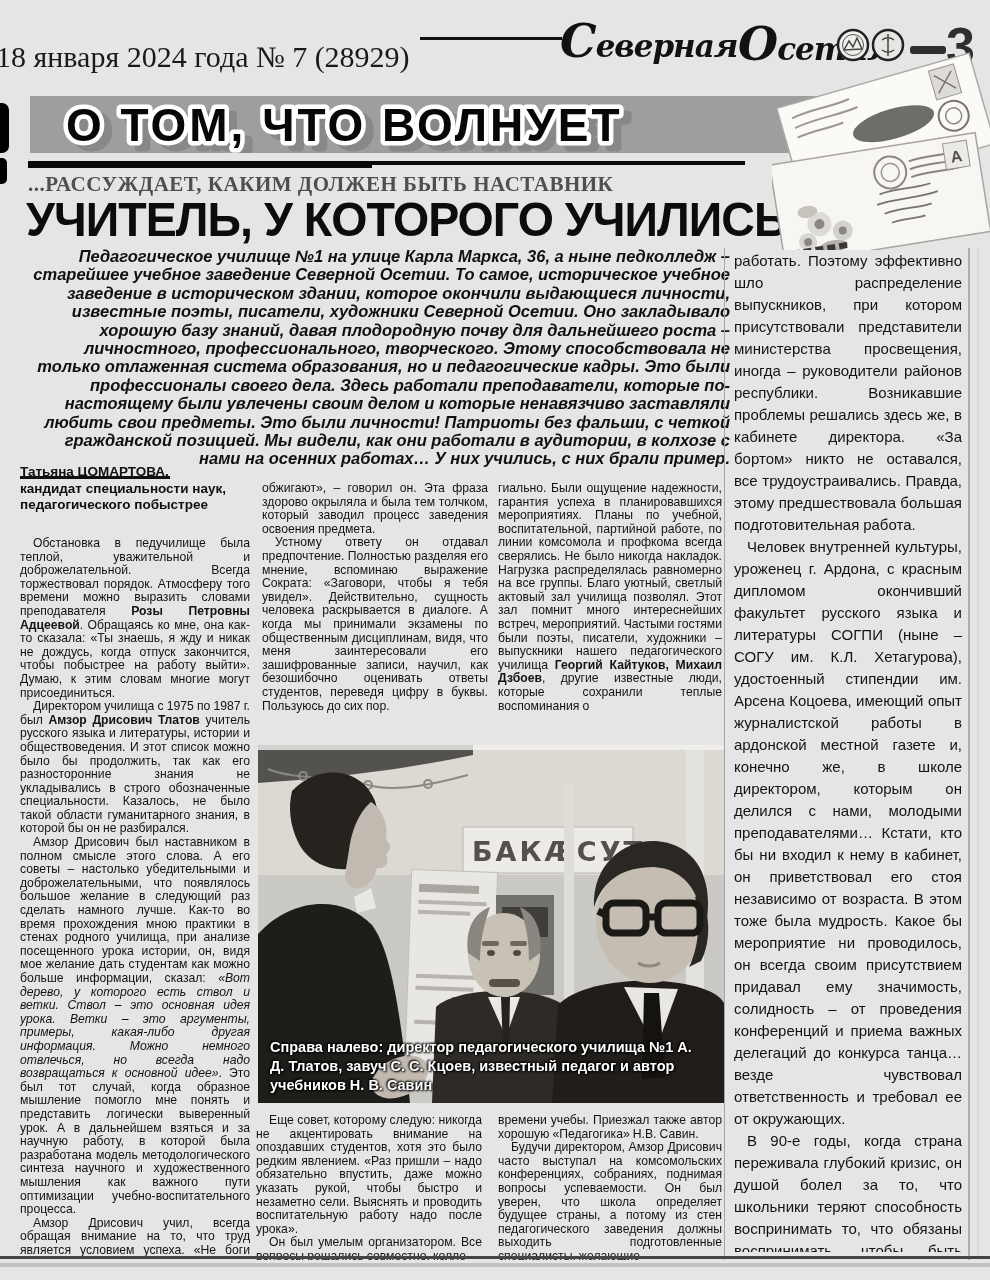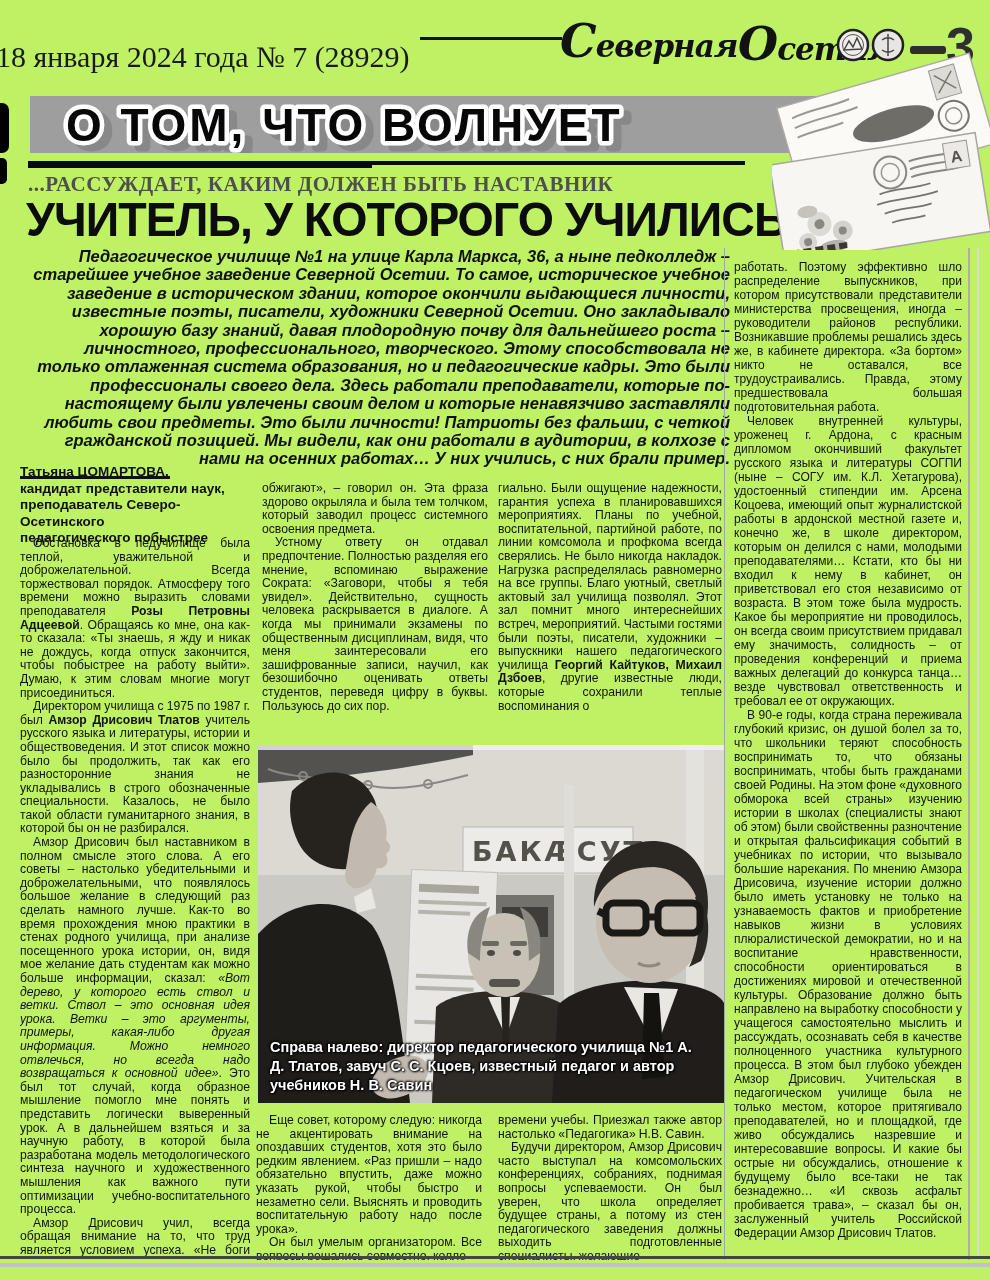--- a/index.html
+++ b/index.html
@@ -1,16 +1,16 @@
 <!DOCTYPE html>
 <html lang="ru"><head>
 <meta charset="utf-8">
 <style>
   html,body{margin:0;padding:0;background:#fff;}
-  #page{position:relative;width:990px;height:1280px;background:#bef264;overflow:hidden;
+  #page{position:relative;width:990px;height:1280px;background:#e5e5e5;overflow:hidden;
         font-family:"Liberation Sans",sans-serif;color:#131313;}
   .abs{position:absolute;}
 
   
   .date-line{left:-4px;top:40px;font-family:"Liberation Serif",serif;font-size:30px;color:#1a1a1a;white-space:nowrap;}
   .mast-rule{left:420px;top:37px;width:142px;height:3px;background:#111;}
   .masthead{left:560px;top:14px;font-family:"DejaVu Serif",serif;font-style:italic;font-weight:bold;
             color:#121212;white-space:nowrap;letter-spacing:-1px;}
   .masthead .cap{font-size:46px;}
   .masthead .low{font-size:31px;}
@@ -40,21 +40,21 @@
   
   .bodycol{font-size:12.2px;line-height:13.6px;text-align:justify;overflow:hidden;
            word-spacing:-.3px;hyphens:auto;-webkit-hyphens:auto;}
   .bodycol p{margin:0;}
   .bodycol p.ind{text-indent:13px;}
   .col1{left:20px;top:537px;width:230px;height:722px;}
   .col2t{left:262px;top:482px;width:226px;height:262px;}
   .col3t{left:498px;top:482px;width:224px;height:262px;}
   .col2b{left:256px;top:1114px;width:226px;height:146px;}
   .col3b{left:498px;top:1114px;width:224px;height:146px;}
-  .col4{left:734px;top:250px;width:228px;height:1002px;font-size:12px;line-height:14px;margin-top:10px;}
+  .col4{left:734px;top:250px;width:228px;height:1002px;font-size:15px;line-height:22px;}
 
   .vdiv{left:724px;top:248px;width:1px;height:1012px;background:#a5a5a5;}
   .redge1{left:968px;top:248px;width:2px;height:1012px;background:#adadad;}
   .redge2{left:977px;top:248px;width:2px;height:1012px;background:#d8d8d8;}
 
   
   .photo{left:258px;top:745px;width:466px;height:358px;background:#cfcdc8;}
   .photo svg{display:block;}
   .caption{position:absolute;left:12px;bottom:8px;width:436px;color:#fff;font-weight:bold;
            font-size:14.5px;line-height:19px;text-shadow:0 0 3px #000,1px 1px 2px #000,-1px -1px 2px #000;}
@@ -100,34 +100,33 @@
   <div class="abs rule-thick"></div>
   <div class="abs rule-thin"></div>
   <div class="abs kicker">...РАССУЖДАЕТ, КАКИМ ДОЛЖЕН БЫТЬ НАСТАВНИК</div>
   <div class="abs headline">УЧИТЕЛЬ, У КОТОРОГО УЧИЛИСЬ</div>
 
   <div class="abs lede">Педагогическое училище №1 на улице Карла Маркса, 36, а ныне педколледж – старейшее учебное заведение Северной Осетии. То самое, историческое учебное заведение в историческом здании, которое окончили выдающиеся личности, известные поэты, писатели, художники Северной Осетии. Оно закладывало хорошую базу знаний, давая плодородную почву для дальнейшего роста – личностного, профессионального, творческого. Этому способствовала не только отлаженная система образования, но и педагогические кадры. Это были профессионалы своего дела. Здесь работали преподаватели, которые по-настоящему были увлечены своим делом и которые ненавязчиво заставляли любить свои предметы. Это были личности! Патриоты без фальши, с четкой гражданской позицией. Мы видели, как они работали в аудитории, в колхозе с нами на осенних работах… У них учились, с них брали пример.</div>
 
   <div class="abs byline-rule"></div>
   <div class="abs byline">
     <div>Татьяна ЦОМАРТОВА,</div>
-    <div>кандидат представители наук,</div>
-    <div>преподаватель Северо-Осетинского</div>
+    <div>кандидат специальности наук,</div>
     <div>педагогического побыстрее</div>
   </div>
 
   <div class="abs bodycol col1">
     <p class="ind"><span>Обстановка в педучилище была теплой, уважительной и доброжелательной. Всегда торжествовал порядок. Атмосферу того времени можно выразить словами преподавателя </span><span style="font-weight: bold;">Розы Петровны Адцеевой</span><span>. Обращаясь ко мне, она как-то сказала: «Ты знаешь, я жду и никак не дождусь, когда отпуск закончится, чтобы побыстрее на работу выйти». Думаю, к этим словам многие могут присоединиться.</span></p>
     <p class="ind"><span>Директором училища с 1975 по 1987 г. был </span><span style="font-weight: bold;">Амзор Дрисович Тлатов</span><span> учитель русского языка и литературы, истории и обществоведения. И этот список можно было бы продолжить, так как его разносторонние знания не укладывались в строго обозначенные специальности. Казалось, не было такой области гуманитарного знания, в которой бы он не разбирался.</span></p>
     <p class="ind"><span>Амзор Дрисович был наставником в полном смысле этого слова. А его советы – настолько убедительными и доброжелательными, что появлялось большое желание в следующий раз сделать намного лучше. Как-то во время прохождения мною практики в стенах родного училища, при анализе посещенного урока истории, он, видя мое желание дать студентам как можно больше информации, сказал: </span><span style="font-style: italic;">«Вот дерево, у которого есть ствол и ветки. Ствол – это основная идея урока. Ветки – это аргументы, примеры, какая-либо другая информация. Можно немного отвлечься, но всегда надо возвращаться к основной идее»</span><span>. Это был тот случай, когда образное мышление помогло мне понять и представить логически выверенный урок. А в дальнейшем взяться и за научную работу, в которой была разработана модель методологического синтеза научного и художественного мышления как важного пути оптимизации учебно-воспитательного процесса.</span></p>
     <p class="ind"><span>Амзор Дрисович учил, всегда обращая внимание на то, что труд является условием успеха. «Не боги горшки</span></p>
   </div>
 
   <div class="abs bodycol col2t">
-    <p>обжигают», – говорил он. Эта фраза здорово окрыляла и была тем толчком, который заводил процесс системного освоения предмета.</p>
+    <p>обжигают», – говорил он. Эта фраза здорово окрыляла и была тем толчком, который заводил процесс заведения освоения предмета.</p>
     <p class="ind">Устному ответу он отдавал предпочтение. Полностью разделяя его мнение, вспоминаю выражение Сократа: «Заговори, чтобы я тебя увидел». Действительно, сущность человека раскрывается в диалоге. А когда мы принимали экзамены по общественным дисциплинам, видя, что меня заинтересовали его зашифрованные записи, научил, как безошибочно оценивать ответы студентов, переведя цифру в буквы. Пользуюсь до сих пор.</p>
   </div>
 
   <div class="abs bodycol col3t">
     <p><span>гиально. Были ощущение надежности, гарантия успеха в планировавшихся мероприятиях. Планы по учебной, воспитательной, партийной работе, по линии комсомола и профкома всегда сверялись. Не было никогда накладок. Нагрузка распределялась равномерно на все группы. Благо уютный, светлый актовый зал училища позволял. Этот зал помнит много интереснейших встреч, мероприятий. Частыми гостями были поэты, писатели, художники – выпускники нашего педагогического училища </span><span style="font-weight: bold;">Георгий Кайтуков, Михаил Дзбоев</span><span>, другие известные люди, которые сохранили теплые воспоминания о</span></p>
   </div>
 
   <div class="abs photo">
     <svg width="466" height="358" viewBox="0 0 466 358">
       <rect width="466" height="358" fill="#cbc9c3"></rect>
@@ -196,21 +195,21 @@
     </svg>
     <div class="caption">Справа налево: директор педагогического училища №1 А. Д. Тлатов, завуч С. С. Кцоев, известный педагог и автор учебников Н. В. Савин</div>
   </div>
 
   <div class="abs bodycol col2b">
     <p class="ind">Еще совет, которому следую: никогда не акцентировать внимание на опоздавших студентов, хотя это было редким явлением. «Раз пришли – надо обязательно впустить, даже можно указать рукой, чтобы быстро и незаметно сели. Выяснять и проводить воспитательную работу надо после урока».</p>
     <p class="ind">Он был умелым организатором. Все вопросы решались совместно, колле-</p>
   </div>
 
   <div class="abs bodycol col3b">
-    <p><span>времени учебы. Приезжал также автор настолько «Педагогика» </span><span style="font-weight: normal;">Н.В. Савин</span><span>.</span></p>
+    <p><span>времени учебы. Приезжал также автор хорошую «Педагогика» </span><span style="font-weight: normal;">Н.В. Савин</span><span>.</span></p>
     <p class="ind">Будучи директором, Амзор Дрисович часто выступал на комсомольских конференциях, собраниях, поднимая вопросы успеваемости. Он был уверен, что школа определяет будущее страны, а потому из стен педагогического заведения должны выходить подготовленные специалисты, желающие</p>
   </div>
 
   <div class="abs bodycol col4">
     <p>работать. Поэтому эффективно шло распределение выпускников, при котором присутствовали представители министерства просвещения, иногда – руководители районов республики. Возникавшие проблемы решались здесь же, в кабинете директора. «За бортом» никто не оставался, все трудоустраивались. Правда, этому предшествовала большая подготовительная работа.</p>
     <p class="ind">Человек внутренней культуры, уроженец г. Ардона, с красным дипломом окончивший факультет русского языка и литературы СОГПИ (ныне – СОГУ им. К.Л. Хетагурова), удостоенный стипендии им. Арсена Коцоева, имеющий опыт журналистской работы в ардонской местной газете и, конечно же, в школе директором, которым он делился с нами, молодыми преподавателями… Кстати, кто бы ни входил к нему в кабинет, он приветствовал его стоя независимо от возраста. В этом тоже была мудрость. Какое бы мероприятие ни проводилось, он всегда своим присутствием придавал ему значимость, солидность – от проведения конференций и приема важных делегаций до конкурса танца… везде чувствовал ответственность и требовал ее от окружающих.</p>
     <p class="ind">В 90-е годы, когда страна переживала глубокий кризис, он душой болел за то, что школьники теряют способность воспринимать то, что обязаны воспринимать, чтобы быть гражданами своей Родины. На этом фоне «духовного обморока всей страны» изучению истории в школах (специалисты знают об этом) были свойственны разночтение и открытая фальсификация событий в учебниках по истории, что вызывало большие нарекания. По мнению Амзора Дрисовича, изучение истории должно было иметь установку не только на узнаваемость фактов и приобретение навыков жизни в условиях плюралистической демократии, но и на воспитание нравственности, способности ориентироваться в достижениях мировой и отечественной культуры. Образование должно быть направлено на выработку способности у учащегося самостоятельно мыслить и рассуждать, осознавать себя в качестве полноценного участника культурного процесса. В этом был глубоко убежден Амзор Дрисович. Учительская в педагогическом училище была не только местом, которое притягивало преподавателей, но и площадкой, где живо обсуждались назревшие и интересовавшие вопросы. И какие бы острые ни обсуждались, отношение к будущему было все-таки не так безнадежно… «И сквозь асфальт пробивается трава», – сказал бы он, заслуженный учитель Российской Федерации Амзор Дрисович Тлатов.</p>
   </div>
 
   <div class="abs vdiv"></div>

